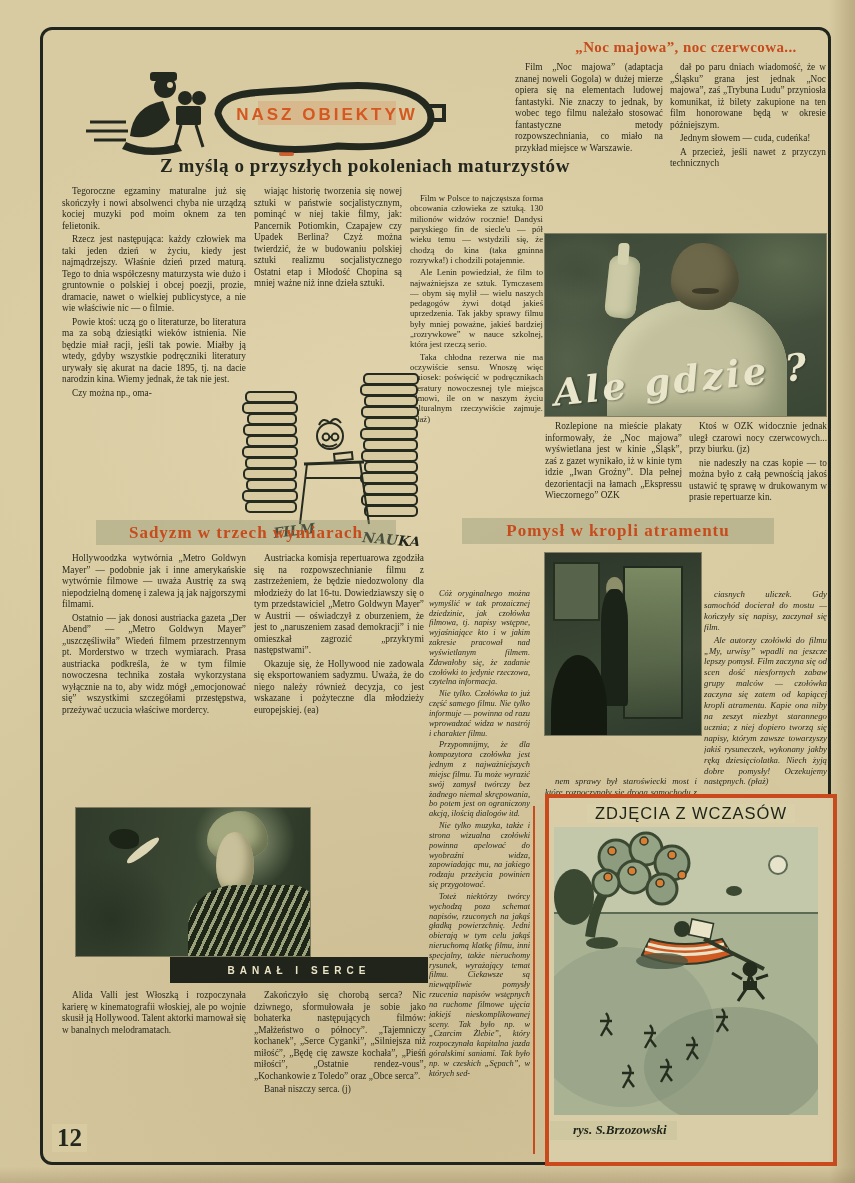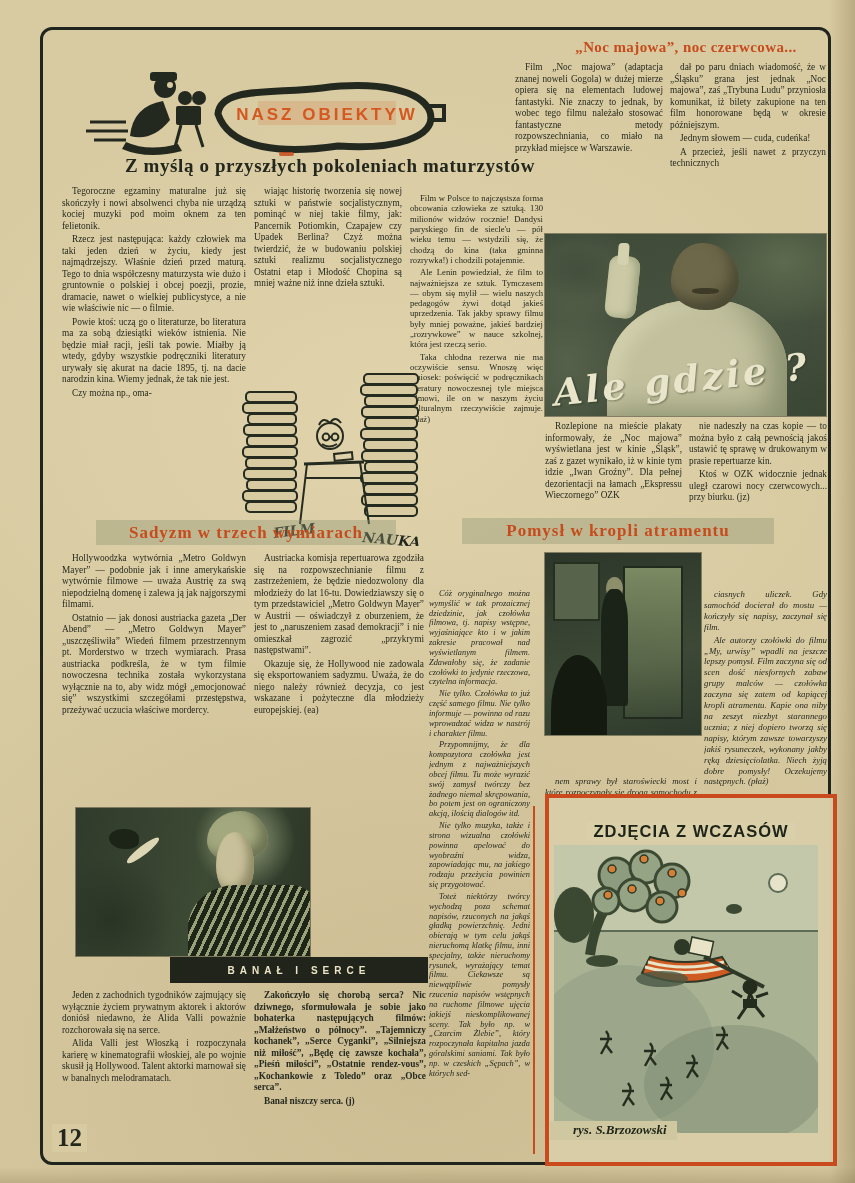--- a/index.html
+++ b/index.html
@@ -16,21 +16,21 @@
      background:linear-gradient(to bottom, transparent, rgba(110,92,52,.22));}
   .frame{position:absolute;left:40px;top:27px;width:785px;height:1132px;
      border:3px solid #20251e;border-radius:12px;}
   .abs{position:absolute;}
   .col{position:absolute;text-align:justify;overflow:hidden;
        font-size:9.3px;line-height:1.24;color:#262a1f;}
   .col p{margin:0 0 2px 0;text-indent:10px;}
   .italic{font-style:italic;margin-top:36px;}
   .h-orange{color:#c64c1d;font-weight:bold;font-family:"Liberation Serif",serif;}
   .band{background:rgba(140,147,112,.38);display:flex;align-items:center;justify-content:center;}
-  .main-heading{font-size:19px;font-weight:bold;letter-spacing:.6px;text-align:center;color:#23271d;}
+  .main-heading{font-size:19px;font-weight:bold;letter-spacing:.6px;text-align:right;color:#23271d;}
   .noc-heading{font-size:15px;text-align:center;letter-spacing:.4px;}
   .sec-heading{font-size:17px;letter-spacing:1px;}
   .banal-band{position:absolute;background:#20241a;color:#ece4c6;display:flex;align-items:center;justify-content:center;
      font-family:"Liberation Sans",sans-serif;font-weight:bold;font-size:10px;letter-spacing:5px;}
   .photo{position:absolute;overflow:hidden;box-shadow:0 0 0 1px rgba(40,48,34,.5);}
   
   .man-photo{background:
      radial-gradient(ellipse 90px 70px at 12% 22%, #66705311 0,#6a755833 40%, transparent 72%),
      radial-gradient(ellipse 120px 90px at 85% 15%, #5d6a4e 0, transparent 70%),
      radial-gradient(ellipse 100px 140px at 8% 70%, #55614a 0, transparent 65%),
@@ -67,22 +67,22 @@
   .w-face{position:absolute;left:60%;top:16%;width:16%;height:44%;background:#c8c09a;
      border-radius:50% 50% 46% 54%/52% 52% 48% 48%;box-shadow:inset -6px -8px 10px #8e8a64;}
   .w-jacket{position:absolute;left:48%;top:52%;width:54%;height:52%;
      background:repeating-linear-gradient(115deg,#1d2517 0 5px,#9aa17a 5px 8px);
      border-radius:38% 18% 0 0/56% 28% 0 0;}
   .w-knife{position:absolute;left:20%;top:26%;width:17%;height:6%;background:#ddd6b4;
      border-radius:50%;transform:rotate(-38deg);}
   .w-glove{position:absolute;left:14%;top:14%;width:13%;height:14%;background:#1c2417;border-radius:50% 50% 40% 60%;}
   
   .zbox{position:absolute;border:4px solid #cb4a1d;background:#d8cda6;padding:5px;}
-  .ztitle{margin:19px auto 4px auto;width:208px;text-align:center;background:#d9d0aa;
-     font-weight:bold;font-size:16.5px;letter-spacing:1px;color:#1e2418;
+  .ztitle{margin:1px auto 4px auto;width:208px;text-align:center;background:#d9d0aa;
+     font-weight:normal;font-size:16.5px;letter-spacing:1px;color:#1e2418;
      font-family:"Liberation Sans",sans-serif;}
   .zcredit{position:absolute;left:1px;bottom:22px;background:#cfc7a0;padding:1px 10px 2px 23px;
      font-weight:bold;font-style:italic;font-size:13px;color:#1e2418;}
   .page-number{position:absolute;left:52px;top:1124px;background:#d8caa1;padding:0 5px;
      font-size:25px;font-weight:bold;color:#23271d;z-index:5;}
   .orange-rule{position:absolute;background:#c64c1d;}
   .orange-dash{position:absolute;left:279px;top:152px;width:15px;height:4px;background:#c64c1d;opacity:.85;border-radius:2px;}
 </style>
 </head>
 <body>
@@ -128,22 +128,22 @@
     <div class="finger"></div>
     <div class="man-head">
       <div class="mustache"></div>
     </div>
     <div class="ale-gdzie">Ale gdzie ?</div>
   </div>
   <div class="col" style="left:545px;top:421px;width:137px;height:138px;">
       <p>Rozlepione na mieście plakaty informowały, że „Noc majowa” wyświetlana jest w kinie „Śląsk”, zaś z gazet wynikało, iż w kinie tym idzie „Iwan Groźny”. Dla pełnej dezorientacji na łamach „Ekspressu Wieczornego” OZK</p>
     </div>
   <div class="col" style="left:689px;top:421px;width:138px;height:138px;">
+      <p>Ktoś w OZK widocznie jednak uległ czarowi nocy czerwcowych... przy biurku. (jz)</p>
       <p>nie nadeszły na czas kopie — to można było z całą pewnością jakoś ustawić tę sprawę w drukowanym w prasie repertuarze kin.</p>
-      <p>Ktoś w OZK widocznie jednak uległ czarowi nocy czerwcowych... przy biurku. (jz)</p>
     </div>
 
   <div class="abs main-heading" style="left:90px;top:155px;width:480px;">Z myślą o przyszłych pokoleniach maturzystów</div>
   <div class="col" style="left:62px;top:186px;width:184px;height:358px;">
       <p>Tegoroczne egzaminy maturalne już się skończyły i nowi absolwenci chyba nie urządzą kociej muzyki pod moim oknem za ten felietonik.</p>
       <p>Rzecz jest następująca: każdy człowiek ma taki jeden dzień w życiu, kiedy jest najmądrzejszy. Właśnie dzień przed maturą. Tego to dnia współczesny maturzysta wie dużo i gruntownie o polskiej i obcej poezji, prozie, dramacie, nawet o wielkiej publicystyce, a nie wie właściwie nic — o filmie.</p>
       <p>Powie ktoś: uczą go o literaturze, bo literatura ma za sobą dziesiątki wieków istnienia. Nie będzie miał racji, jeśli tak powie. Miałby ją wtedy, gdyby wszystkie podręczniki literatury urywały się akurat na dacie 1895, tj. na dacie narodzin kina. Wiemy jednak, że tak nie jest.</p>
       <p>Czy można np., oma-</p>
     </div>
   <div class="col" style="left:254px;top:186px;width:148px;height:200px;">
@@ -208,21 +208,21 @@
       <p>Ostatnio — jak donosi austriacka gazeta „Der Abend” — „Metro Goldwyn Mayer” „uszczęśliwiła” Wiedeń filmem przestrzennym pt. Morderstwo w trzech wymiarach. Prasa austriacka podkreśla, że w tym filmie nowoczesna technika została wykorzystana wyłącznie na to, aby widz mógł „emocjonować się” wszystkimi szczegółami przestępstwa, przeżywać uczucia właściwe mordercy.</p>
     </div>
   <div class="col" style="left:254px;top:553px;width:170px;height:252px;">
       <p>Austriacka komisja repertuarowa zgodziła się na rozpowszechnianie filmu z zastrzeżeniem, że będzie niedozwolony dla młodzieży do lat 16-tu. Dowiedziawszy się o tym przedstawiciel „Metro Goldwyn Mayer” w Austrii — oświadczył z oburzeniem, że jest to „naruszeniem zasad demokracji” i nie omieszkał zagrozić „przykrymi następstwami”.</p>
       <p>Okazuje się, że Hollywood nie zadowala się eksportowaniem sadyzmu. Uważa, że do niego należy również decyzja, co jest wskazane i pożyteczne dla młodzieży europejskiej. (ea)</p>
     </div>
 
   <div class="col italic" style="left:429px;top:553px;width:101px;height:602px;font-size:8.4px;line-height:1.17;">
       <p>Cóż oryginalnego można wymyślić w tak prozaicznej dziedzinie, jak czołówka filmowa, tj. napisy wstępne, wyjaśniające kto i w jakim zakresie pracował nad wyświetlanym filmem. Zdawałoby się, że zadanie czołówki to jedynie rzeczowa, czytelna informacja.</p>
       <p>Nie tylko. Czołówka to już część samego filmu. Nie tylko informuje — powinna od razu wprowadzać widza w nastrój i charakter filmu.</p>
-      <p>Przypomnijmy, że dla kompozytora czołówka jest jednym z najważniejszych obcej filmu. Tu może wyrazić swój zamysł twórczy bez żadnego niemal skrępowania, bo potem jest on ograniczony akcją, ilością dialogów itd.</p>
+      <p>Przypomnijmy, że dla kompozytora czołówka jest jednym z najważniejszych miejsc filmu. Tu może wyrazić swój zamysł twórczy bez żadnego niemal skrępowania, bo potem jest on ograniczony akcją, ilością dialogów itd.</p>
       <p>Nie tylko muzyka, także i strona wizualna czołówki powinna apelować do wyobraźni widza, zapowiadając mu, na jakiego rodzaju przeżycia powinien się przygotować.</p>
       <p>Toteż niektórzy twórcy wychodzą poza schemat napisów, rzuconych na jakąś gładką powierzchnię. Jedni obierają w tym celu jakąś nieruchomą klatkę filmu, inni specjalny, także nieruchomy rysunek, wyrażający temat filmu. Ciekawsze są niewątpliwie pomysły rzucenia napisów wstępnych na ruchome filmowe ujęcia jakiejś nieskomplikowanej sceny. Tak było np. w „Czarcim Żlebie”, który rozpoczynała kapitalna jazda góralskimi saniami. Tak było np. w czeskich „Sępach”, w których sed-</p>
     </div>
 
   <div class="photo class-photo" style="left:545px;top:553px;width:156px;height:182px;">
     <div class="shelf"></div>
     <div class="door"></div>
     <div class="teacher-head"></div>
     <div class="teacher"></div>
     <div class="pupil"></div>
@@ -298,24 +298,23 @@
     <div class="w-hair"></div>
     <div class="w-face"></div>
     <div class="w-jacket"></div>
     <div class="w-glove"></div>
     <div class="w-knife"></div>
   </div>
   <div class="banal-band" style="left:170px;top:957px;width:258px;height:26px;">
     <span>BANAŁ I SERCE</span>
   </div>
   <div class="col" style="left:62px;top:990px;width:184px;height:168px;">
-      <p>Jeden z zachodnich tygodników zajmujący się wyłącznie życiem prywatnym aktorek i aktorów doniósł niedawno, że Alida Valli poważnie rozchorowała się na serce.</p>
       <p>Alida Valli jest Włoszką i rozpoczynała karierę w kinematografii włoskiej, ale po wojnie skusił ją Hollywood. Talent aktorki marnował się w banalnych melodramatach.</p>
     </div>
-  <div class="col" style="left:254px;top:990px;width:172px;height:168px;font-weight:bold;">
+  <div class="col" style="left:254px;top:990px;width:172px;height:168px;">
       <p>Zakończyło się chorobą serca? Nic dziwnego, sformułowała je sobie jako bohaterka następujących filmów: „Małżeństwo o północy”. „Tajemniczy kochanek”, „Serce Cyganki”, „Silniejsza niż miłość”, „Będę cię zawsze kochała”, „Pieśń miłości”, „Ostatnie rendez-vous”, „Kochankowie z Toledo” oraz „Obce serca”.</p>
       <p>Banał niszczy serca. (j)</p>
     </div>
 
   <div class="page-number">12</div>
 
   <div class="edge-right"></div>
   <div class="edge-bottom"></div>
 </div>
 

